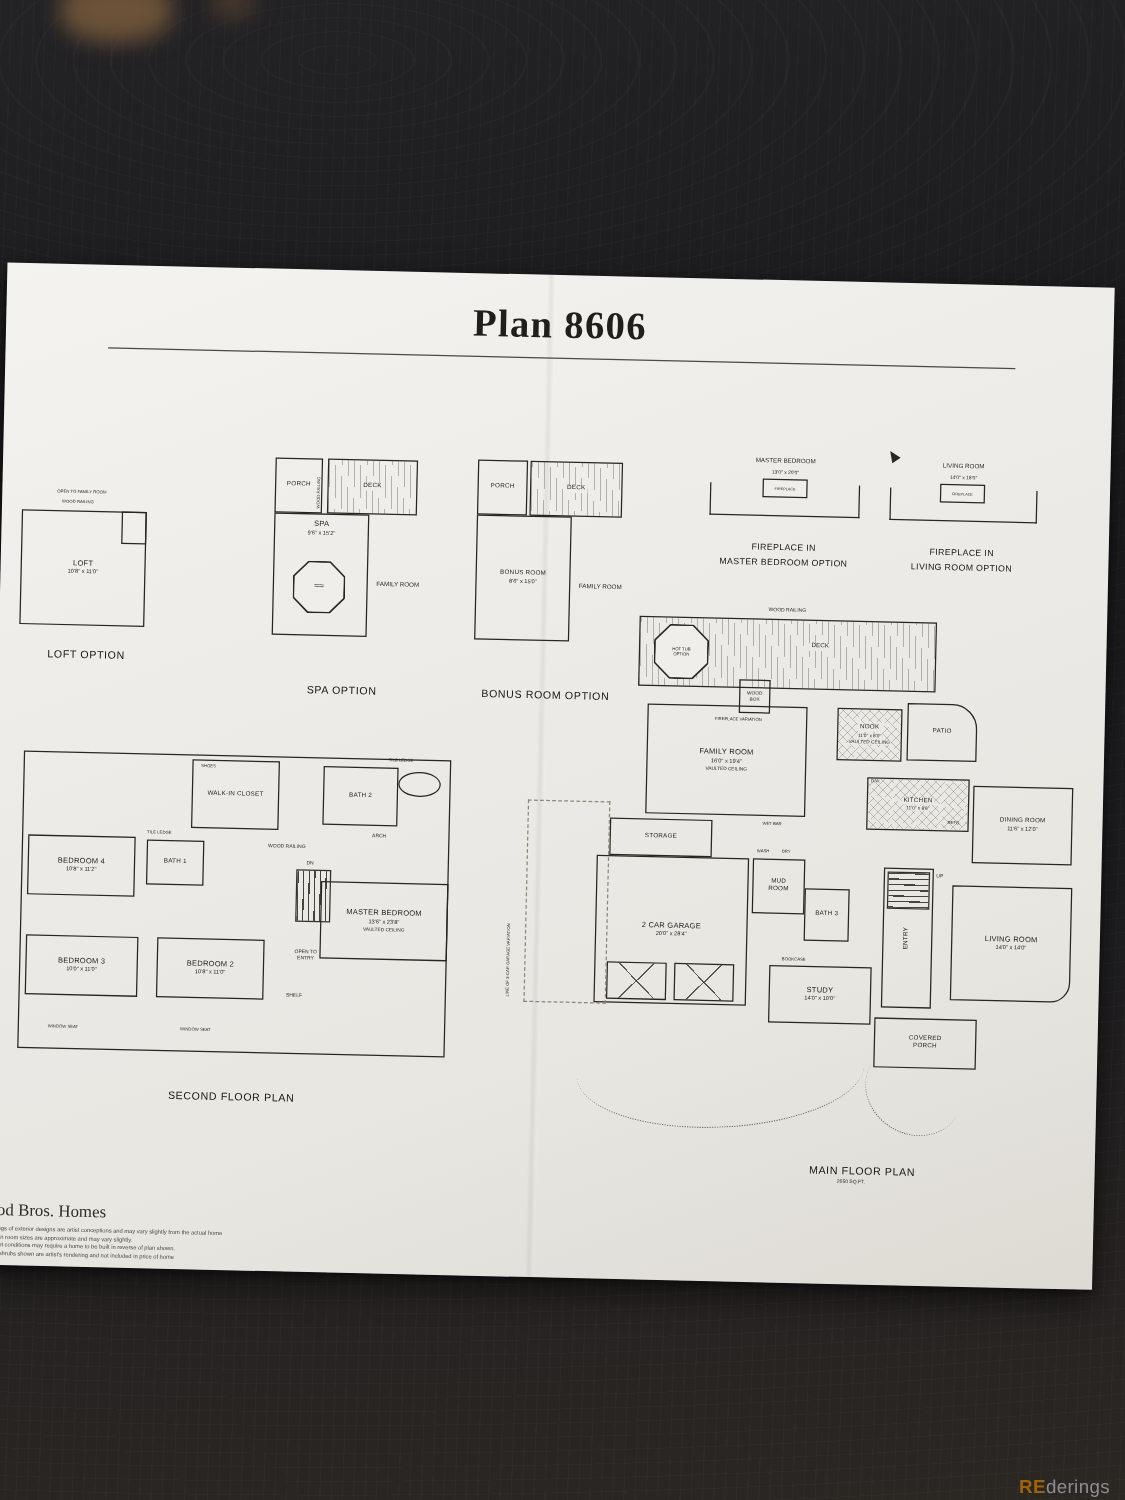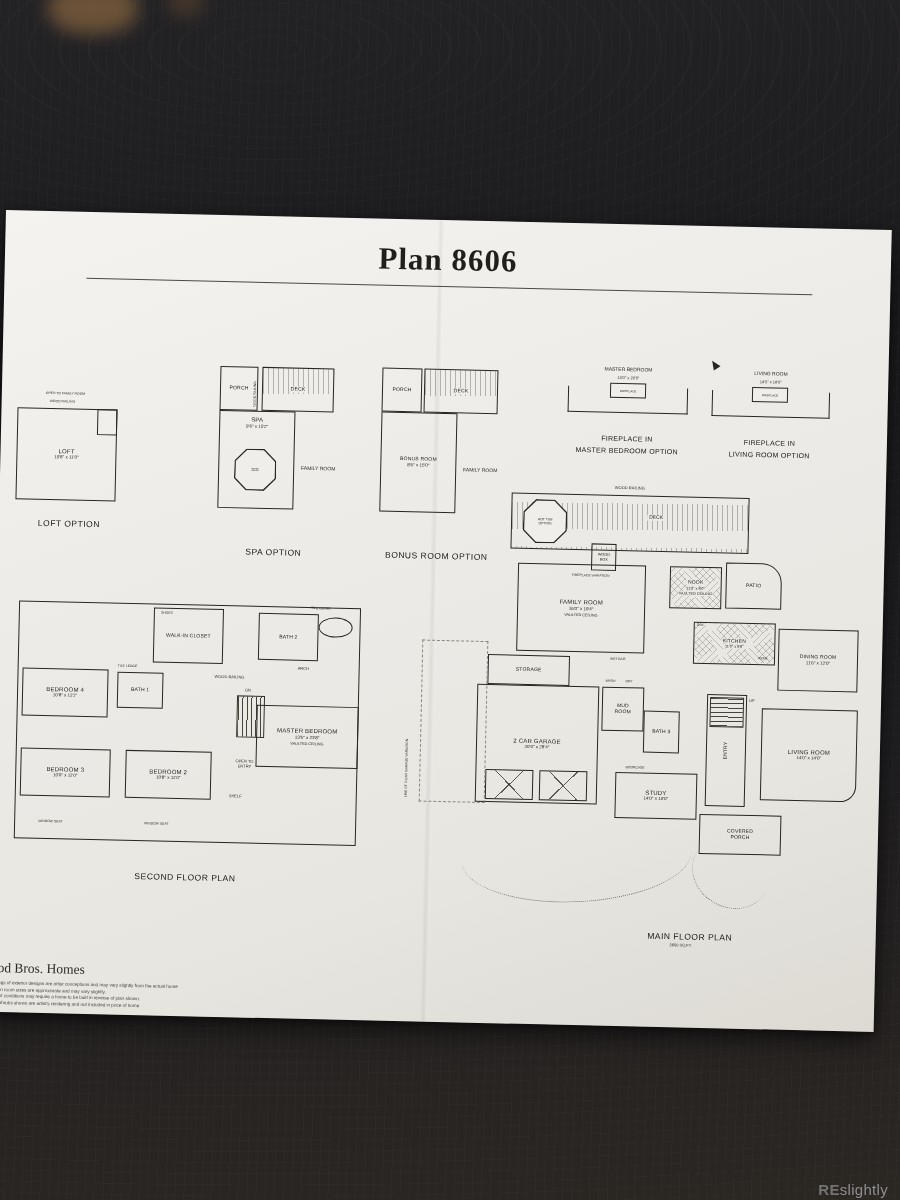--- a/index.html
+++ b/index.html
@@ -64,21 +64,21 @@
   .dash{position:absolute;border:1px dashed #8a887c;box-sizing:border-box;}
   .dotarc{position:absolute;border-bottom:1.3px dotted #6f6d62;border-radius:50%;}
   .vtext{writing-mode:vertical-rl;transform:rotate(180deg);}
   .tub{position:absolute;border:1.2px solid #27261f;border-radius:50%;box-sizing:border-box;}
   .narrow{position:absolute;width:0;height:0;border-left:4px solid transparent;border-right:4px solid transparent;
      border-bottom:9px solid #27261f;transform:rotate(-35deg);}
   .footer-brand{position:absolute;font-family:"Liberation Serif","DejaVu Serif",serif;font-size:13.5px;color:#2e2c28;}
   .fineprint{position:absolute;font-size:4.6px;line-height:6.6px;color:#474540;}
   .fineprint div{white-space:nowrap;}
   .watermark{position:absolute;right:12px;bottom:2px;font-size:15px;color:#8e8e91;letter-spacing:.3px;}
-  .watermark b{font-weight:700;color:#737373;margin-left:45px;}
+  .watermark b{font-weight:700;color:#a16207;margin-left:45px;}
 </style>
 </head>
 <body>
 
 <div class="obj obj1"></div>
 <div class="obj obj2"></div>
 
 <div class="paper">
   <div class="crease"></div>
 
@@ -312,13 +312,13 @@
 
   <span class="footer-brand" style="left:2px;top:750px;">ood Bros. Homes</span>
   <div class="fineprint" style="left:2px;top:770px;width:420px;">
     <div>derings of exterior designs are artist conceptions and may vary slightly from the actual home</div>
     <div>e plan room sizes are approximate and may vary slightly.</div>
     <div>ain lot conditions may require a home to be built in reverse of plan shown.</div>
     <div>and shrubs shown are artist's rendering and not included in price of home</div>
   </div>
 </div>
 
-<div class="watermark"><b>RE</b><span>slightly</span></div>
+<div class="watermark"><b>RE</b><span>derings</span></div>
 
 </body></html>

